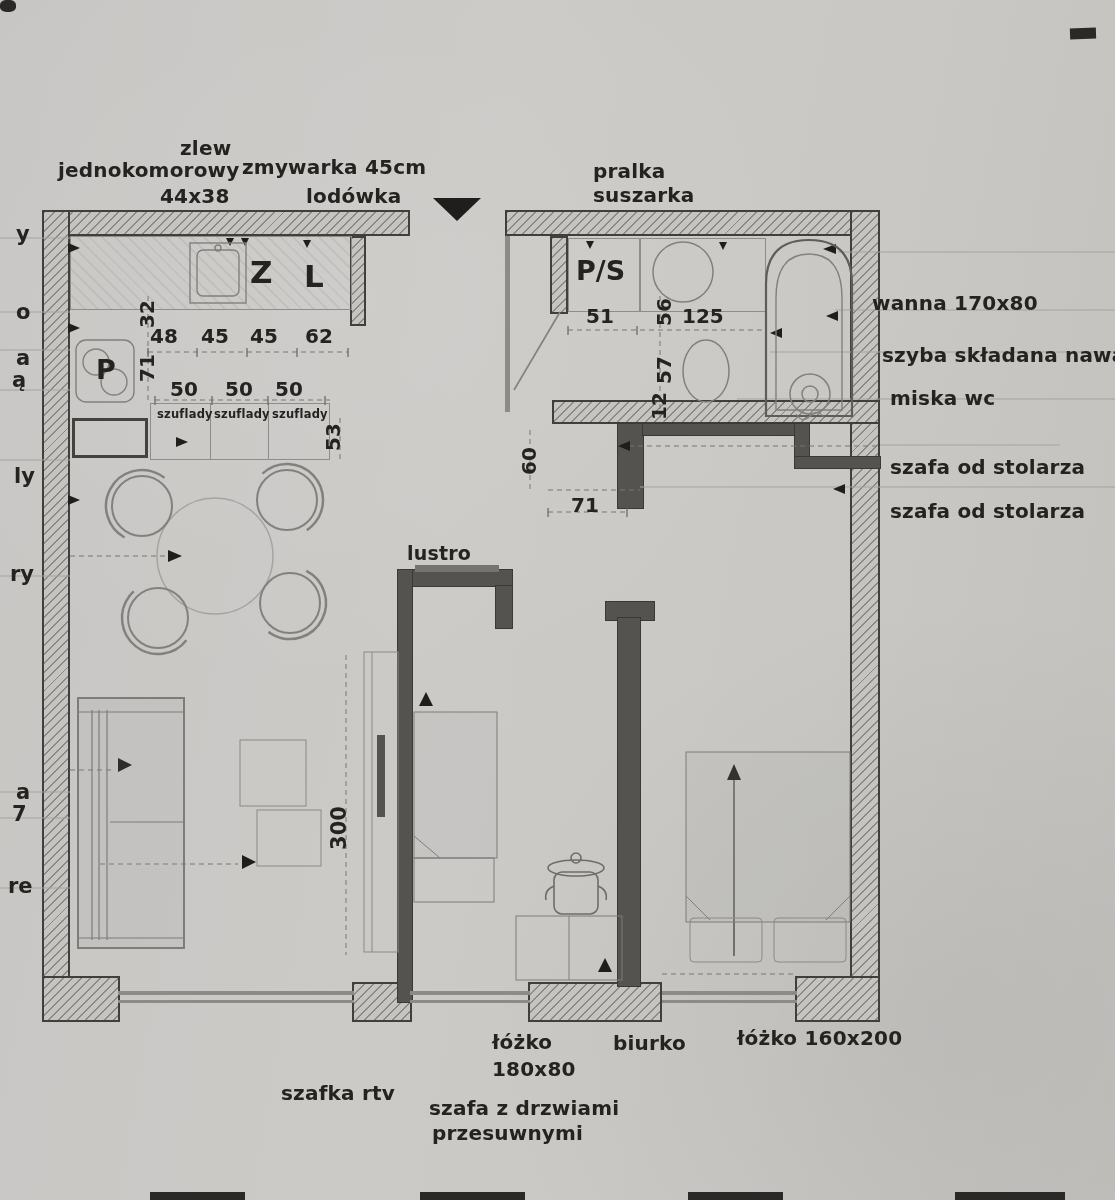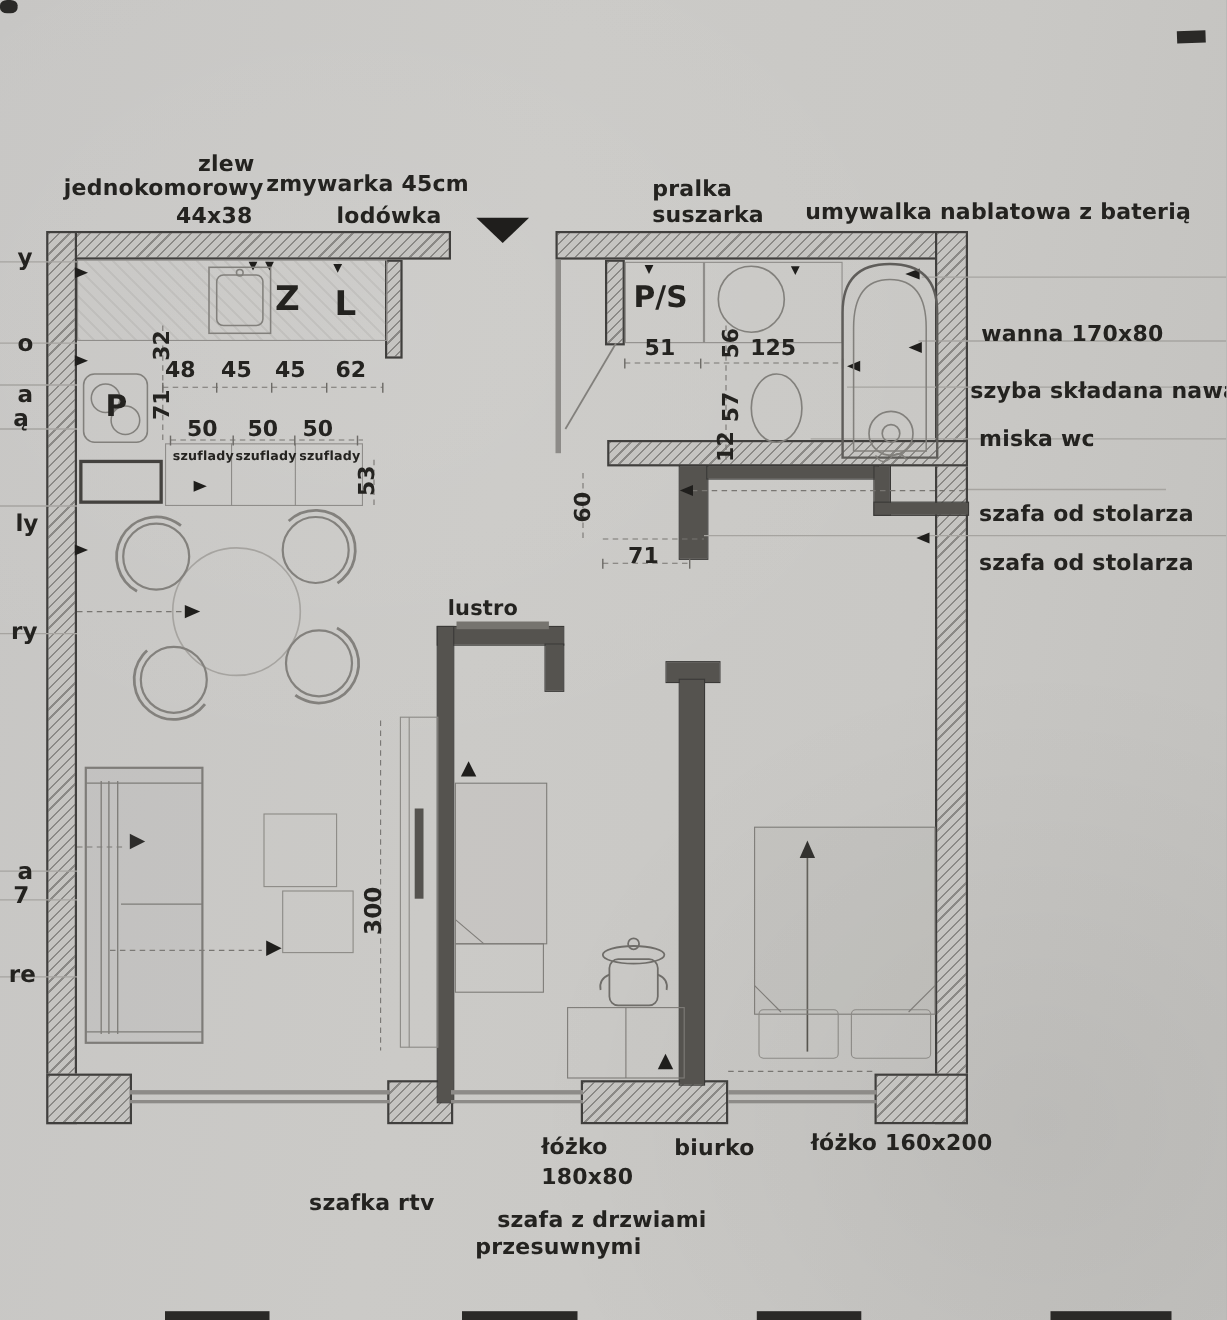--- a/index.html
+++ b/index.html
@@ -219,33 +219,32 @@
     </g>
   </svg>
 
   <div class="t" style="left:180px;top:136px">zlew</div>
   <div class="t" style="left:58px;top:158px">jednokomorowy</div>
   <div class="t" style="left:160px;top:184px">44x38</div>
   <div class="t" style="left:242px;top:155px">zmywarka 45cm</div>
   <div class="t" style="left:306px;top:184px">lodówka</div>
   <div class="t" style="left:593px;top:159px">pralka</div>
   <div class="t" style="left:593px;top:183px">suszarka</div>
-  <div class="t" style="left:732px;top:180px">umywalka nablatowa z baterią</div>
-  <div class="t" style="left:892px;top:291px">wanna 170x80</div>
+  <div class="t" style="left:872px;top:291px">wanna 170x80</div>
   <div class="t" style="left:882px;top:343px">szyba składana nawann</div>
   <div class="t" style="left:890px;top:386px">miska wc</div>
   <div class="t" style="left:890px;top:455px">szafa od stolarza</div>
   <div class="t" style="left:890px;top:499px">szafa od stolarza</div>
   <div class="t" style="left:407px;top:542px;font-size:19px">lustro</div>
   <div class="t" style="left:492px;top:1030px">łóżko</div>
   <div class="t" style="left:492px;top:1057px">180x80</div>
   <div class="t" style="left:613px;top:1031px">biurko</div>
   <div class="t" style="left:737px;top:1026px">łóżko 160x200</div>
   <div class="t" style="left:281px;top:1081px">szafka rtv</div>
-  <div class="t" style="left:452px;top:1096px">szafa z drzwiami</div>
+  <div class="t" style="left:429px;top:1096px">szafa z drzwiami</div>
   <div class="t" style="left:432px;top:1121px">przesuwnymi</div>
 
   <div class="letter" style="left:96px;top:354px;font-size:27px">P</div>
   <div class="letter" style="left:250px;top:254px;font-size:31px">Z</div>
   <div class="letter" style="left:304px;top:258px;font-size:31px">L</div>
   <div class="letter" style="left:576px;top:255px;font-size:27px">P/S</div>
 
   <div class="t small" style="left:157px;top:407px">szuflady</div>
   <div class="t small" style="left:214px;top:407px">szuflady</div>
   <div class="t small" style="left:272px;top:407px">szuflady</div>

